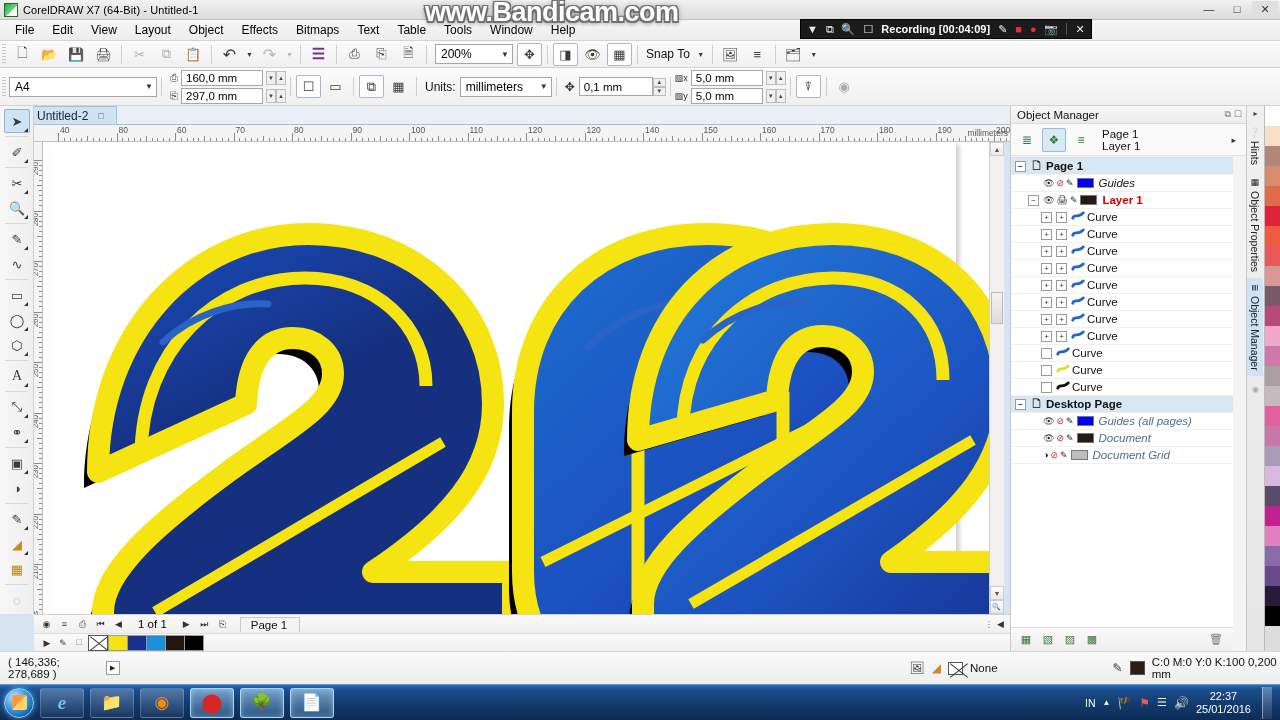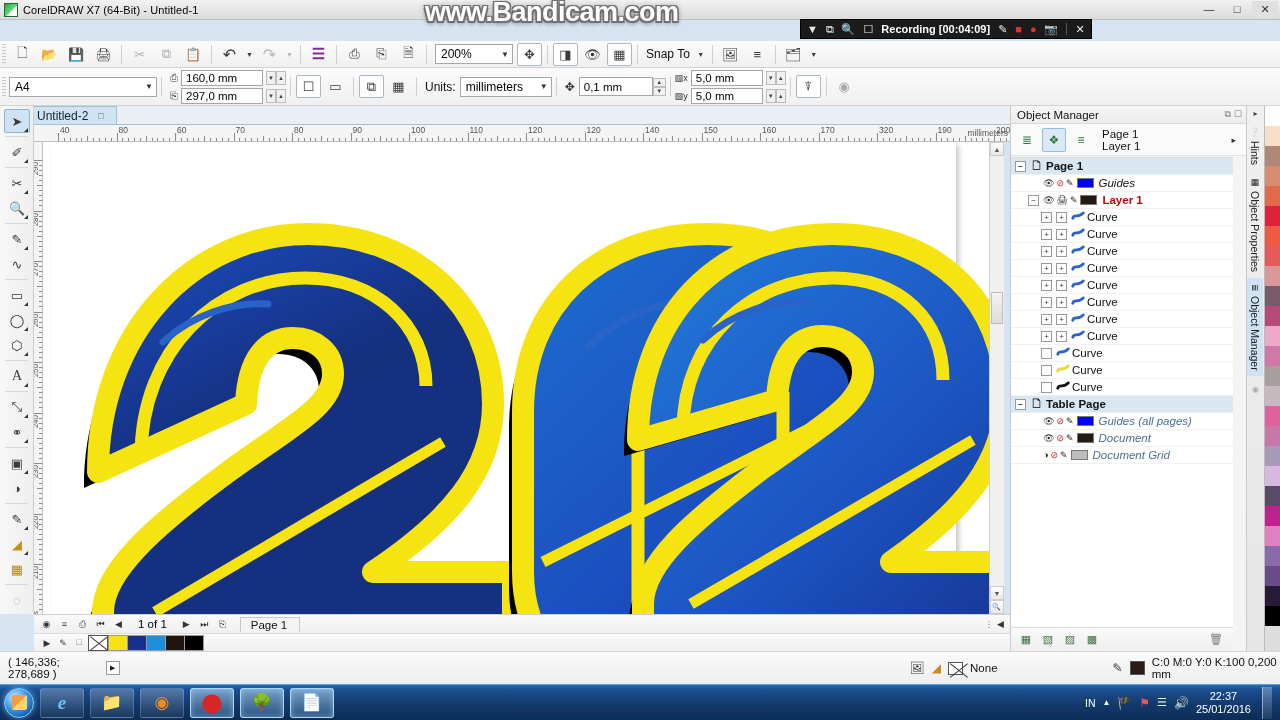--- a/index.html
+++ b/index.html
@@ -330,20 +330,34 @@
   <div class="titlebar">
     <div class="app-logo"></div>
     <div class="title-text">CorelDRAW X7 (64-Bit) - Untitled-1</div>
     <div class="win-buttons">
       <div class="win-btn">—</div>
       <div class="win-btn">□</div>
       <div class="win-btn close">✕</div>
     </div>
   </div>
 
+  <div class="menubar">
+    <div class="menu-item">File</div>
+    <div class="menu-item">Edit</div>
+    <div class="menu-item">View</div>
+    <div class="menu-item">Layout</div>
+    <div class="menu-item">Object</div>
+    <div class="menu-item">Effects</div>
+    <div class="menu-item">Bitmaps</div>
+    <div class="menu-item">Text</div>
+    <div class="menu-item">Table</div>
+    <div class="menu-item">Tools</div>
+    <div class="menu-item">Window</div>
+    <div class="menu-item">Help</div>
+  </div>
 
   <div class="bandicam-bar">
     <span class="bc-ico">▼</span>
     <span class="bc-ico">⧉</span>
     <span class="bc-ico">🔍</span>
     <span class="bc-ico">☐</span>
     <span class="bc-time">Recording [00:04:09]</span>
     <span class="bc-ico">✎</span>
     <span class="bc-ico red">■</span>
     <span class="bc-ico red">●</span>
@@ -654,21 +668,21 @@
       <div class="rh-tick" style="left: 790.35px; height: 3px;"></div>
       <div class="rh-tick" style="left: 796.2px; height: 3px;"></div>
       <div class="rh-tick" style="left: 802.05px; height: 3px;"></div>
       <div class="rh-tick" style="left: 807.9px; height: 3px;"></div>
       <div class="rh-tick" style="left: 813.75px; height: 5px;"></div>
       <div class="rh-tick" style="left: 819.6px; height: 3px;"></div>
       <div class="rh-tick" style="left: 825.45px; height: 3px;"></div>
       <div class="rh-tick" style="left: 831.3px; height: 3px;"></div>
       <div class="rh-tick" style="left: 837.15px; height: 3px;"></div>
       <div class="rh-tick major" style="left: 843px;"></div>
-      <div class="rh-lab" style="left: 845px;">320</div>
+      <div class="rh-lab" style="left: 845px;">180</div>
       <div class="rh-tick" style="left: 848.85px; height: 3px;"></div>
       <div class="rh-tick" style="left: 854.7px; height: 3px;"></div>
       <div class="rh-tick" style="left: 860.55px; height: 3px;"></div>
       <div class="rh-tick" style="left: 866.4px; height: 3px;"></div>
       <div class="rh-tick" style="left: 872.25px; height: 5px;"></div>
       <div class="rh-tick" style="left: 878.1px; height: 3px;"></div>
       <div class="rh-tick" style="left: 883.95px; height: 3px;"></div>
       <div class="rh-tick" style="left: 889.8px; height: 3px;"></div>
       <div class="rh-tick" style="left: 895.65px; height: 3px;"></div>
       <div class="rh-tick major" style="left: 901.5px;"></div>
@@ -1045,21 +1059,21 @@
           <span class="om-exp"></span>
           <span class="om-ico"><svg class="curve-ico" viewBox="0 0 16 11">
               <path d="M2 8 C4 2 8 9 14 2" fill="none" stroke="#111111" stroke-width="3.2" stroke-linecap="round"></path>
             </svg></span>
           <span class="om-txt">Curve</span>
         </div>
         <div class="om-row page-head">
           <span style="display:inline-block;width:0px"></span>
           <span class="om-exp">−</span>
           <span class="om-ico">🗋</span>
-          <span class="om-txt">Table Page</span>
+          <span class="om-txt">Desktop Page</span>
         </div>
         <div class="om-row">
           <span style="display:inline-block;width:13px"></span>
           <span style="display:inline-block;width:15px"></span>
           <span class="om-eye">👁</span>
           <span class="om-print" style="color:#c22">⊘</span>
           <span class="om-pen">✎</span>
           <span class="om-sw" style="background:#0000FF"></span>
           <span class="om-txt blueital">Guides (all pages)</span>
         </div>

